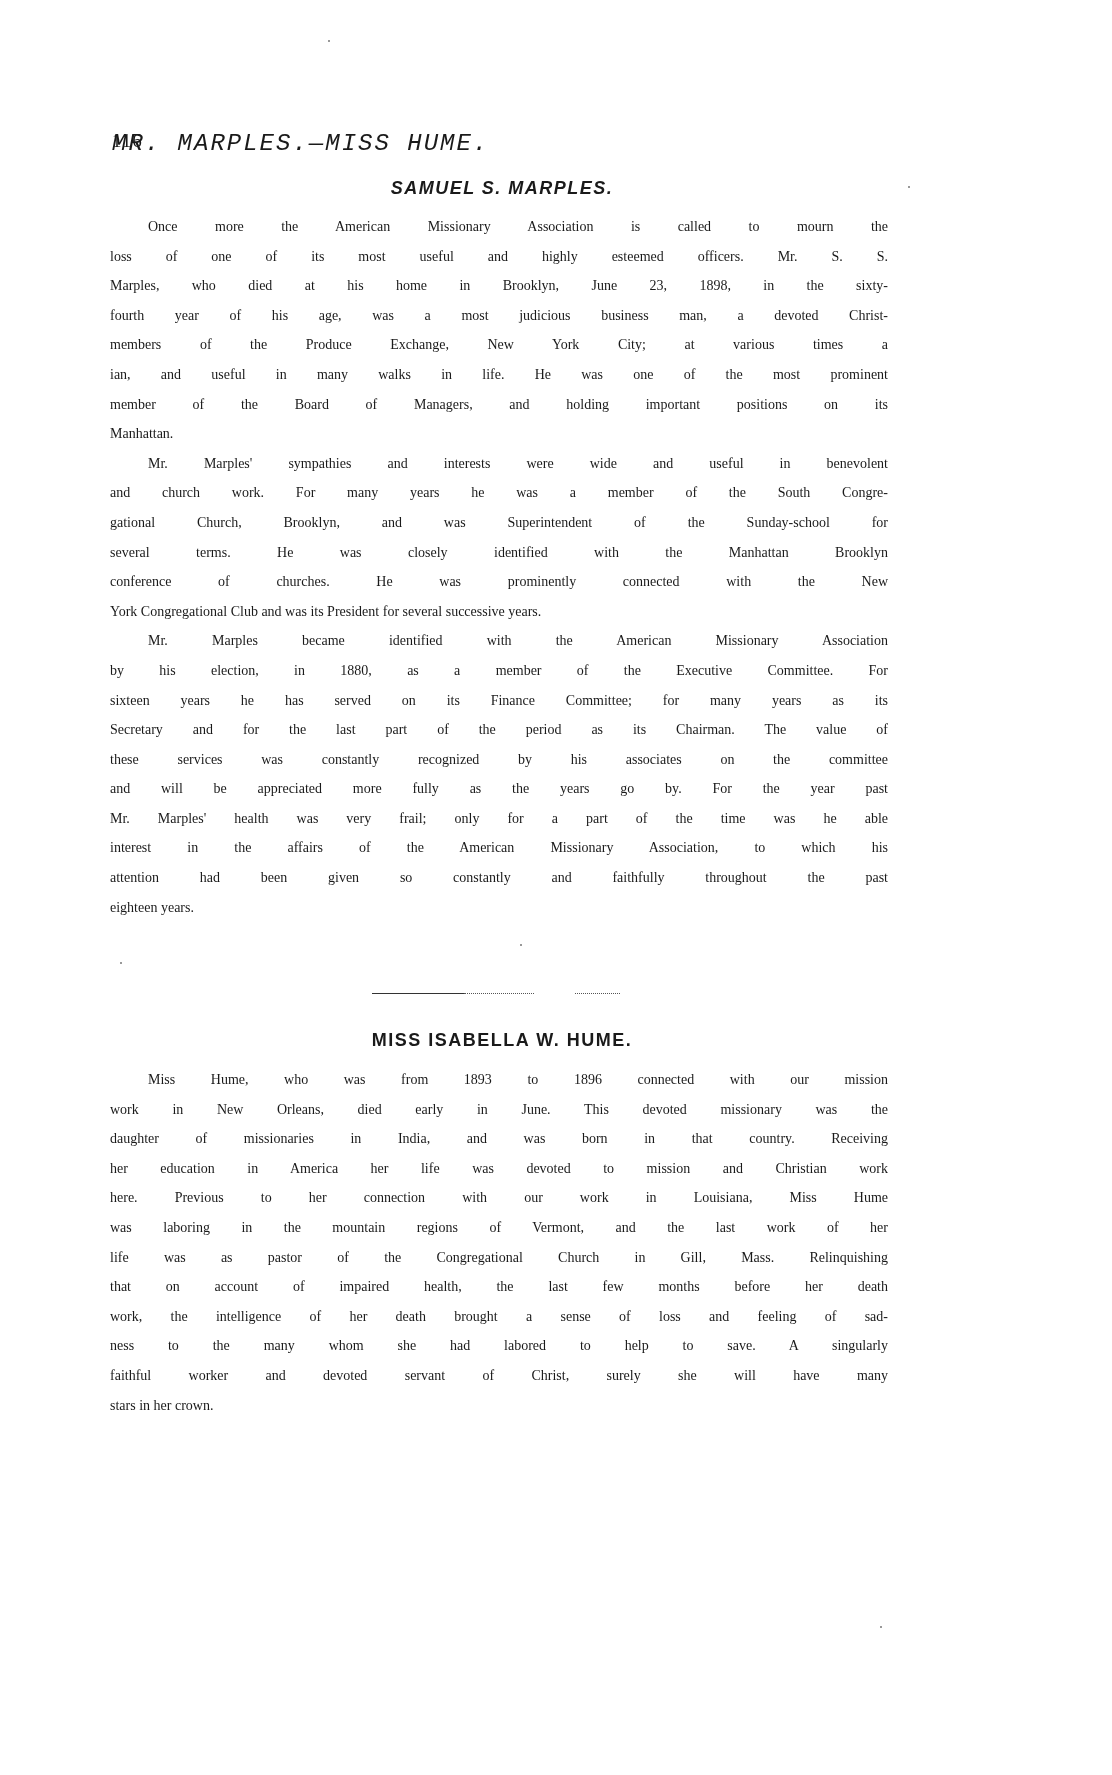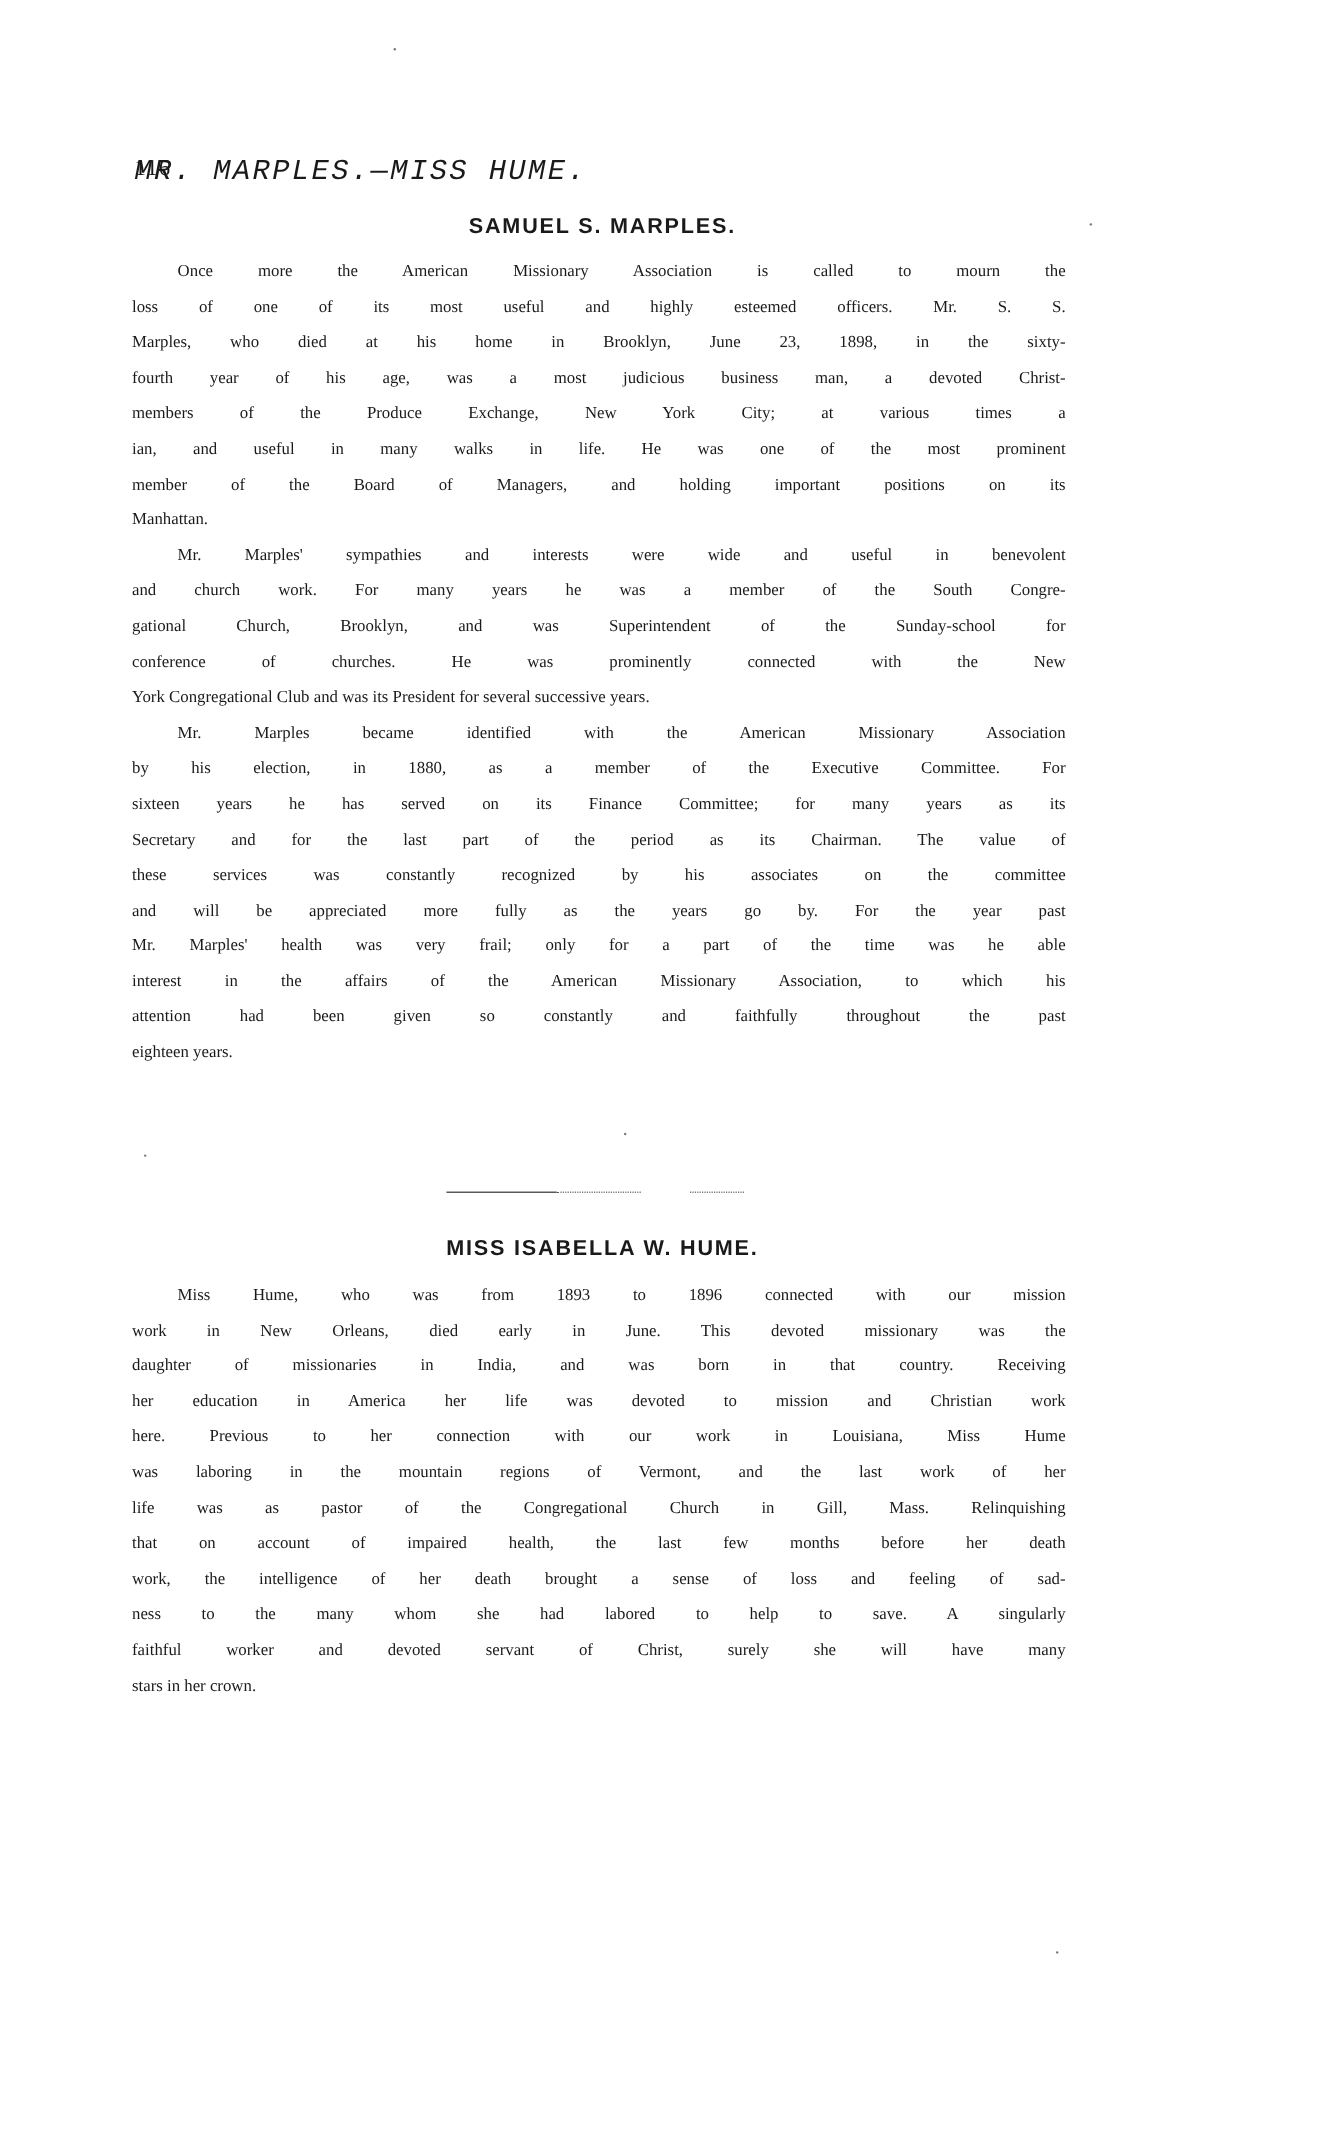--- a/index.html
+++ b/index.html
@@ -50,21 +50,21 @@
     .section-heading {
       position: absolute;
       left: 112px;
       width: 780px;
       text-align: center;
       font-family: "Liberation Sans", "DejaVu Sans", sans-serif;
       font-weight: bold;
       font-size: 18px;
       letter-spacing: 1.5px;
     }
-    .heading-1 { top: 178px; }
+    .heading-1 { top: 178px; font-style: italic; }
     .heading-2 { top: 1030px; }
     .section-body {
       position: absolute;
       left: 110px;
       width: 778px;
       font-size: 14px;
       line-height: 29.6px;
     }
     .body-1 { top: 212px; }
     .body-2 { top: 1065px; }
@@ -137,20 +137,21 @@
         <span class="line">fourth year of his age, was a most judicious business man, a devoted Christ-</span>
         <span class="line">members of the Produce Exchange, New York City; at various times a</span>
         <span class="line">ian, and useful in many walks in life. He was one of the most prominent</span>
         <span class="line">member of the Board of Managers, and holding important positions on its</span>
         <span class="line last">Manhattan.</span>
       </div>
       <div>
         <span class="line indent">Mr. Marples' sympathies and interests were wide and useful in benevolent</span>
         <span class="line">and church work. For many years he was a member of the South Congre-</span>
         <span class="line">gational Church, Brooklyn, and was Superintendent of the Sunday-school for</span>
+        <span class="line">several terms. He was closely identified with the Manhattan Brooklyn</span>
         <span class="line">conference of churches. He was prominently connected with the New</span>
         <span class="line last">York Congregational Club and was its President for several successive years.</span>
       </div>
       <div>
         <span class="line indent">Mr. Marples became identified with the American Missionary Association</span>
         <span class="line">by his election, in 1880, as a member of the Executive Committee. For</span>
         <span class="line">sixteen years he has served on its Finance Committee; for many years as its</span>
         <span class="line">Secretary and for the last part of the period as its Chairman. The value of</span>
         <span class="line">these services was constantly recognized by his associates on the committee</span>
         <span class="line">and will be appreciated more fully as the years go by. For the year past</span>

